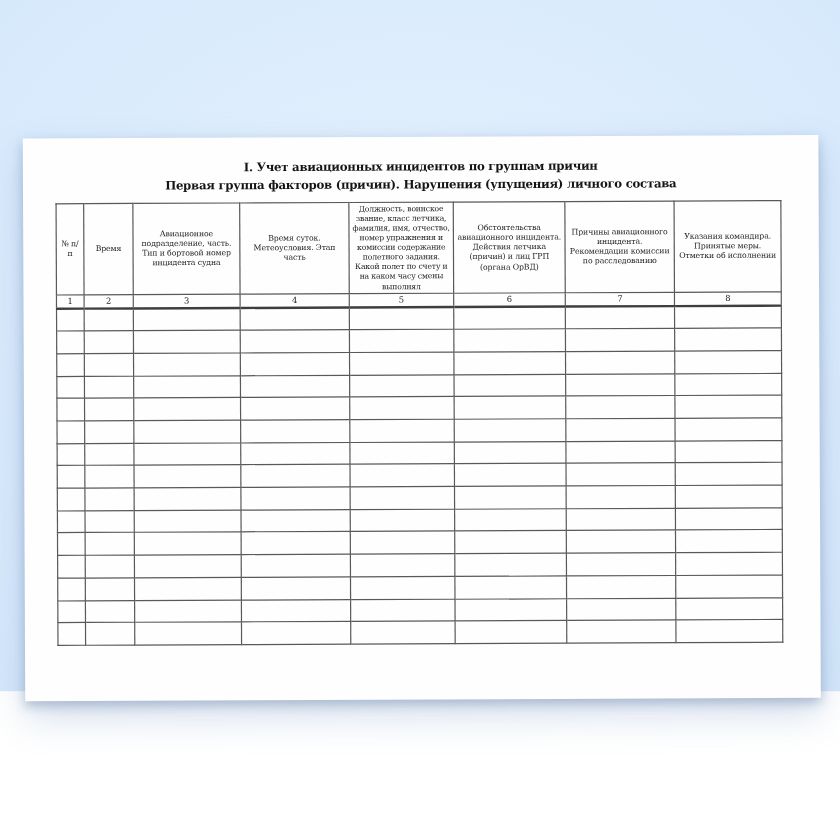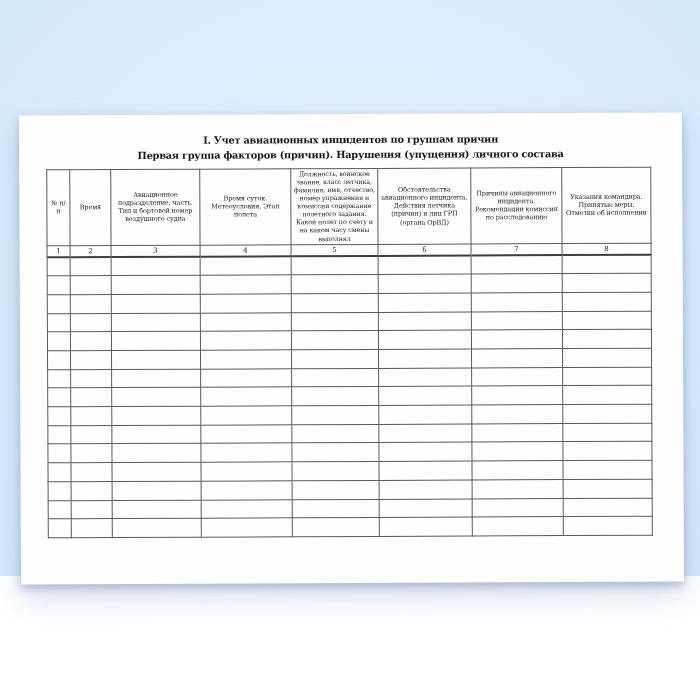--- a/index.html
+++ b/index.html
@@ -104,22 +104,22 @@
         <col style="width:91px">
         <col style="width:87px">
         <col style="width:93px">
         <col style="width:91px">
         <col style="width:89px">
       </colgroup>
       <thead>
         <tr class="header-row">
           <th class="col-1">№ п/п</th>
           <th class="col-2">Время</th>
-          <th class="col-3">Авиационное подразделение, часть. Тип и бортовой номер воздушного судна</th>
-          <th class="col-4">Время суток. Метеоусловия. Этап полета</th>
+          <th class="col-3">Авиационное подразделение, часть. Тип и бортовой номер инцидента судна</th>
+          <th class="col-4">Время суток. Метеоусловия. Этап часть</th>
           <th class="col-5">Должность, воинское звание, класс летчика, фамилия, имя, отчество, номер упражнения и комиссии содержание полетного задания. Какой полет по счету и на каком часу смены выполнял</th>
           <th class="col-6">Обстоятельства авиационного инцидента. Действия летчика (причин) и лиц ГРП (органа ОрВД)</th>
           <th class="col-7">Причины авиационного инцидента. Рекомендации комиссии по расследованию</th>
           <th class="col-8">Указания командира. Принятые меры. Отметки об исполнении</th>
         </tr>
         <tr class="colnum-row">
           <td>1</td>
           <td>2</td>
           <td>3</td>
           <td>4</td>

